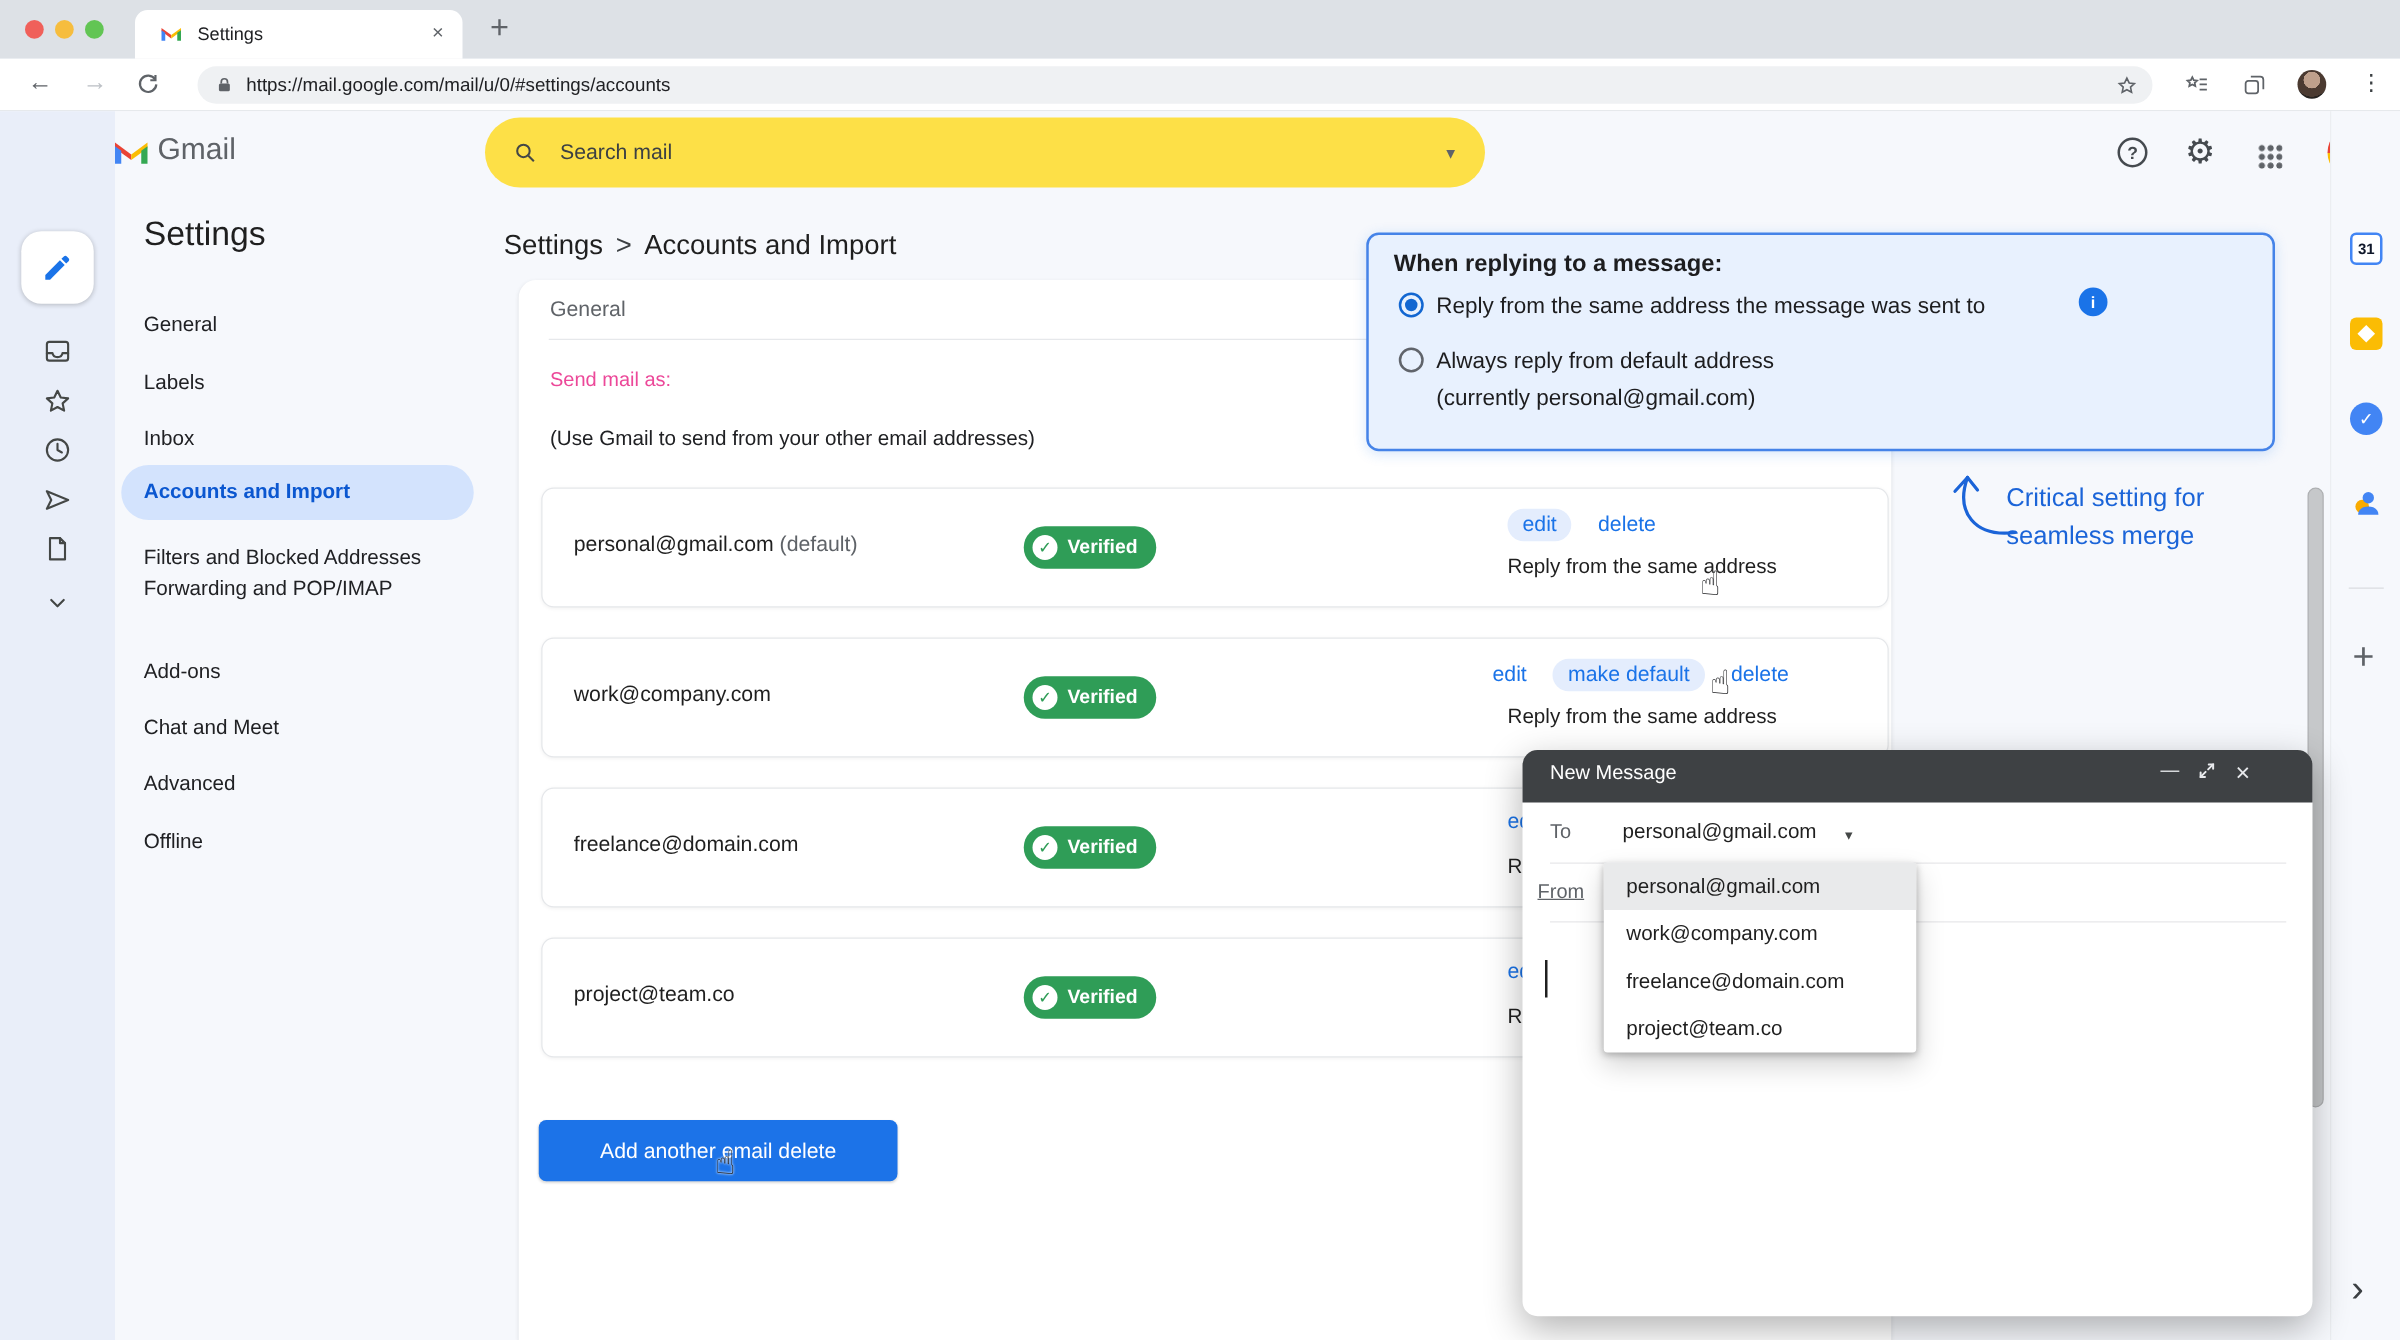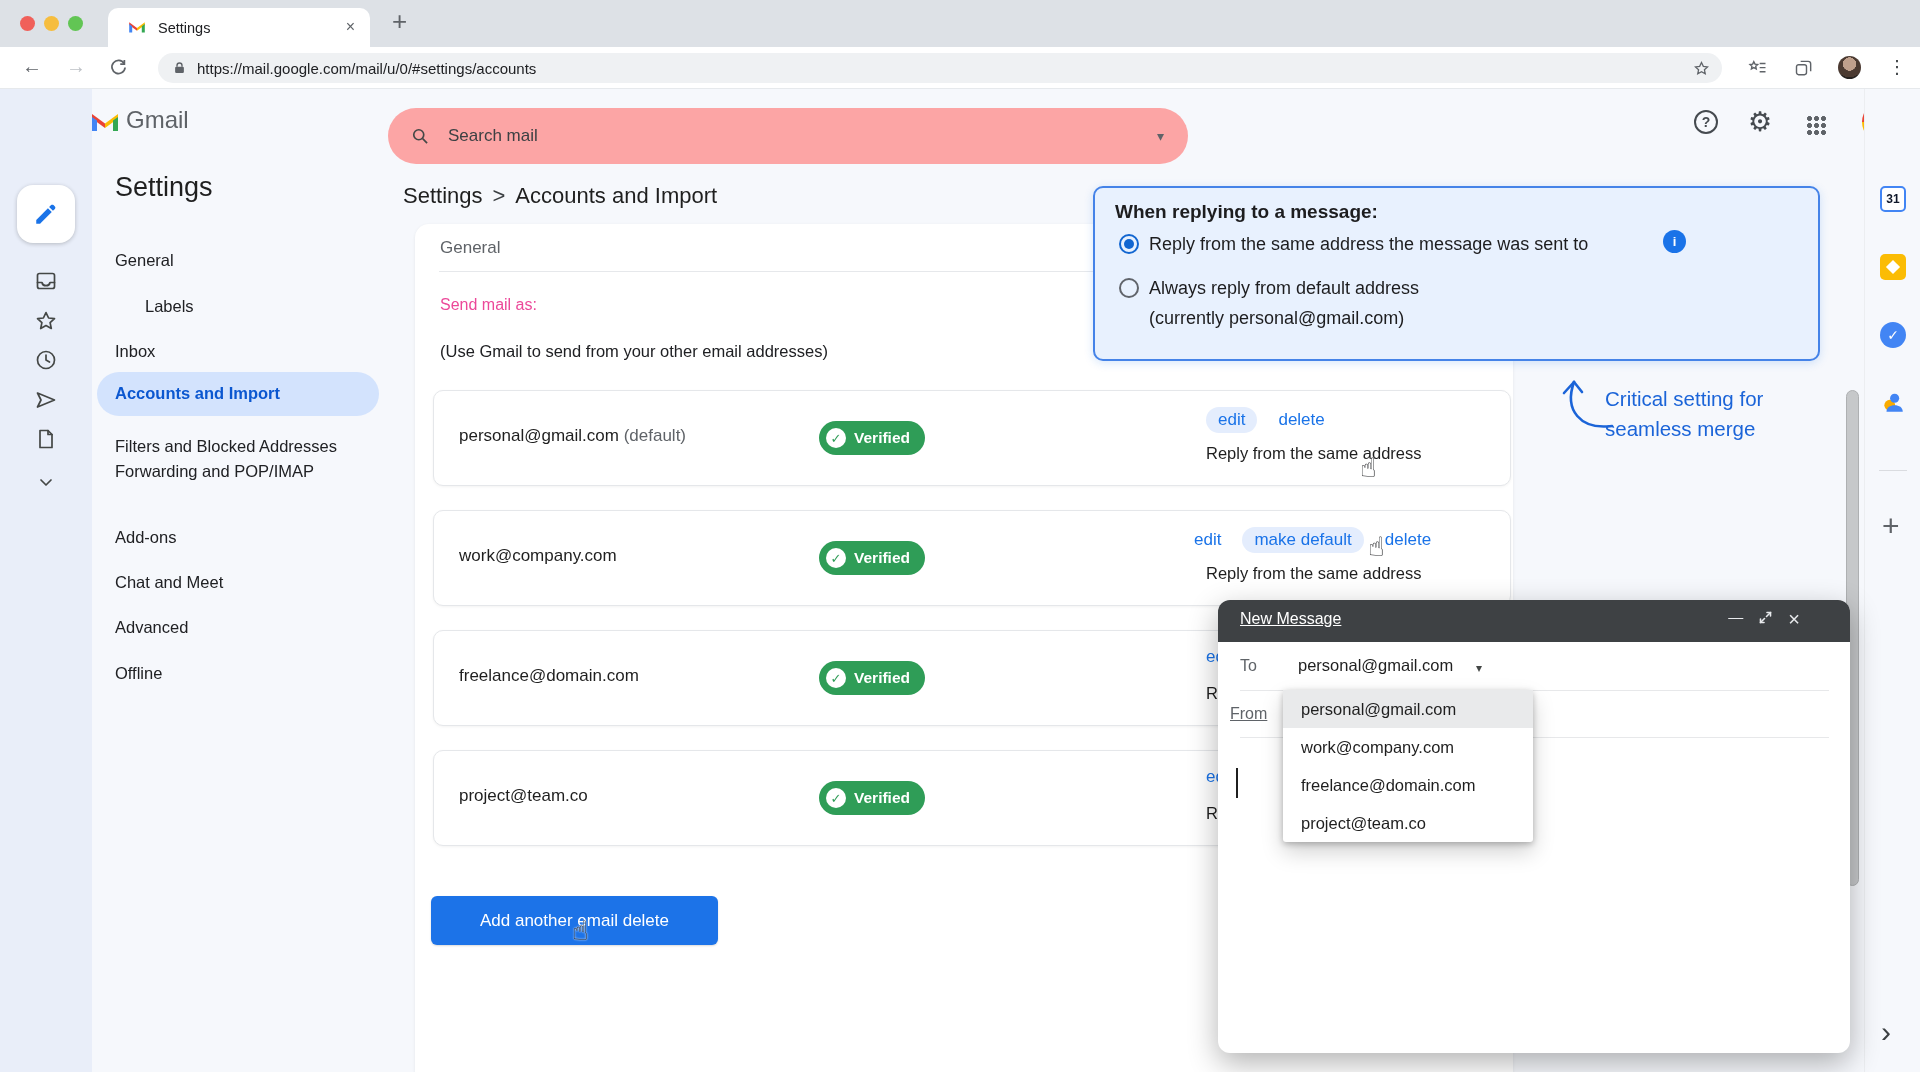--- a/index.html
+++ b/index.html
@@ -22,21 +22,21 @@
   .urlbar{left:158px;top:6px;width:1564px;height:30px;border-radius:15px;background:#eff1f3;display:flex;align-items:center;}
   .urlbar .url{margin-left:10px;font-size:15px;color:#202124;}
   .urlbar .star{margin-left:auto;margin-right:12px;display:flex;}
   .bav{left:1838px;top:9px;width:23px;height:23px;border-radius:50%;background:radial-gradient(circle at 50% 35%,#bfa08c 0 35%,#4b3a31 36% 70%,#262220 71%);}
 
   
   .gheader{left:0;top:89px;width:1920px;height:66px;background:#f6f8fc;}
   .burger{left:33px;top:24px;width:24px;height:18px;display:flex;flex-direction:column;justify-content:space-between;}
   .burger i{display:block;height:2.4px;background:#444746;border-radius:2px;}
   .brand{left:126px;top:17px;font-size:24px;color:#5f6368;}
-  .search{left:388px;top:19px;width:800px;height:56px;border-radius:28px;background:#fca5a5;display:flex;align-items:center;}
+  .search{left:388px;top:5px;width:800px;height:56px;border-radius:28px;background:#fde047;display:flex;align-items:center;}
   .search svg{margin-left:22px;}
   .search input{margin-left:16px;width:620px;border:none;outline:none;background:transparent;font-size:17px;color:#3c4043;}
   .search input::placeholder{color:#3c4043;opacity:1;}
   .search .caret{margin-left:auto;margin-right:24px;font-size:14px;color:#5f6368;}
   .helpic{left:1694px;top:21px;width:24px;height:24px;border-radius:50%;border:2.4px solid #454a4f;color:#454a4f;font-size:14px;font-weight:700;display:flex;align-items:center;justify-content:center;}
   .gearic{left:1748px;top:17px;font-size:27px;color:#454a4f;}
   .gridic{left:1806px;top:26px;width:20px;height:20px;background:radial-gradient(circle,#5f6368 2.2px,transparent 2.7px) 0 0/7px 7px;}
   .gav{left:1862px;top:12px;width:42px;height:42px;border-radius:50%;background:conic-gradient(#4285f4 0 25%,#34a853 25% 50%,#fbbc04 50% 75%,#ea4335 75%);}
   .gav::after{content:"";position:absolute;inset:3.5px;border-radius:50%;background:radial-gradient(circle at 50% 36%,#c9a18a 0 33%,#55342b 34% 62%,#2e2621 63%);}
 
@@ -96,21 +96,21 @@
   .keepic{background:#fbbc04;border-radius:5px;display:flex;align-items:center;justify-content:center;}
   .keepic i{width:10px;height:10px;background:#fff;transform:rotate(45deg);}
   .taskic{background:#4285f4;border-radius:50%;color:#fff;font-size:14px;font-weight:700;display:flex;align-items:center;justify-content:center;}
   .rdiv{left:14px;top:381px;width:28px;height:1px;background:#dadce0;}
   .rplus{left:17px;top:420px;font-size:30px;color:#5f6368;}
   .ptoggle{left:1881px;top:1015px;font-size:30px;color:#3c4043;z-index:2;}
 
   
   .compose{left:1218px;top:600px;width:632px;height:453px;background:#fff;border-radius:12px;box-shadow:0 10px 30px rgba(0,0,0,.30);z-index:30;}
   .chead{left:0;top:0;width:632px;height:42px;background:#3e4144;border-radius:12px 12px 0 0;}
-  .chead .t{left:22px;top:10px;font-size:16px;font-weight:500;color:#fff;text-decoration:underline;}
+  .chead .t{left:22px;top:10px;font-size:16px;font-weight:500;color:#fff;}
   .cctl{right:50px;top:9px;display:flex;gap:16px;align-items:center;color:#e8eaed;}
   .cctl .mn{font-size:15px;margin-top:-6px;}
   .cctl .cl{font-size:20px;line-height:20px;}
   .clab{font-size:16px;color:#5f6368;}
   .cval{left:80px;top:56px;font-size:16.5px;color:#1f1f1f;}
   .ccar{left:258px;top:61px;font-size:12px;color:#444746;}
   .cdiv{height:1px;background:#e7e8ea;left:22px;width:589px;}
   .ccaret{left:18px;top:168px;width:2px;height:30px;background:#1f1f1f;}
   .cdd{left:65px;top:90px;width:250px;background:#fff;border-radius:3px;box-shadow:0 2px 6px rgba(0,0,0,.25),0 10px 22px rgba(0,0,0,.18);z-index:5;}
   .cdd .it{height:38px;line-height:38px;padding-left:18px;font-size:16.5px;color:#1f1f1f;}
@@ -245,21 +245,21 @@
     </span>
     <span class="abs ric" style="top:381px;">
       <svg width="24" height="24" viewBox="0 0 24 24">
           <path d="M7 10 l5 5 5-5"></path>
         </svg>
     </span>
   </div>
 
   <div class="abs nav-title">Settings</div>
   <div class="abs nitem" style="top:251px;">General</div>
-  <div class="abs nitem" style="top:297px;margin-left:30px;">Labels</div>
+  <div class="abs nitem" style="top:297px;">Labels</div>
   <div class="abs nitem" style="top:342px;">Inbox</div>
   <div class="abs npill">
     <span>Accounts and Import</span>
   </div>
   <div class="abs nitem" style="top:437px;">Filters and Blocked Addresses</div>
   <div class="abs nitem" style="top:462px;">Forwarding and POP/IMAP</div>
   <div class="abs nitem" style="top:528px;">Add-ons</div>
   <div class="abs nitem" style="top:573px;">Chat and Meet</div>
   <div class="abs nitem" style="top:618px;">Advanced</div>
   <div class="abs nitem" style="top:664px;">Offline</div>

